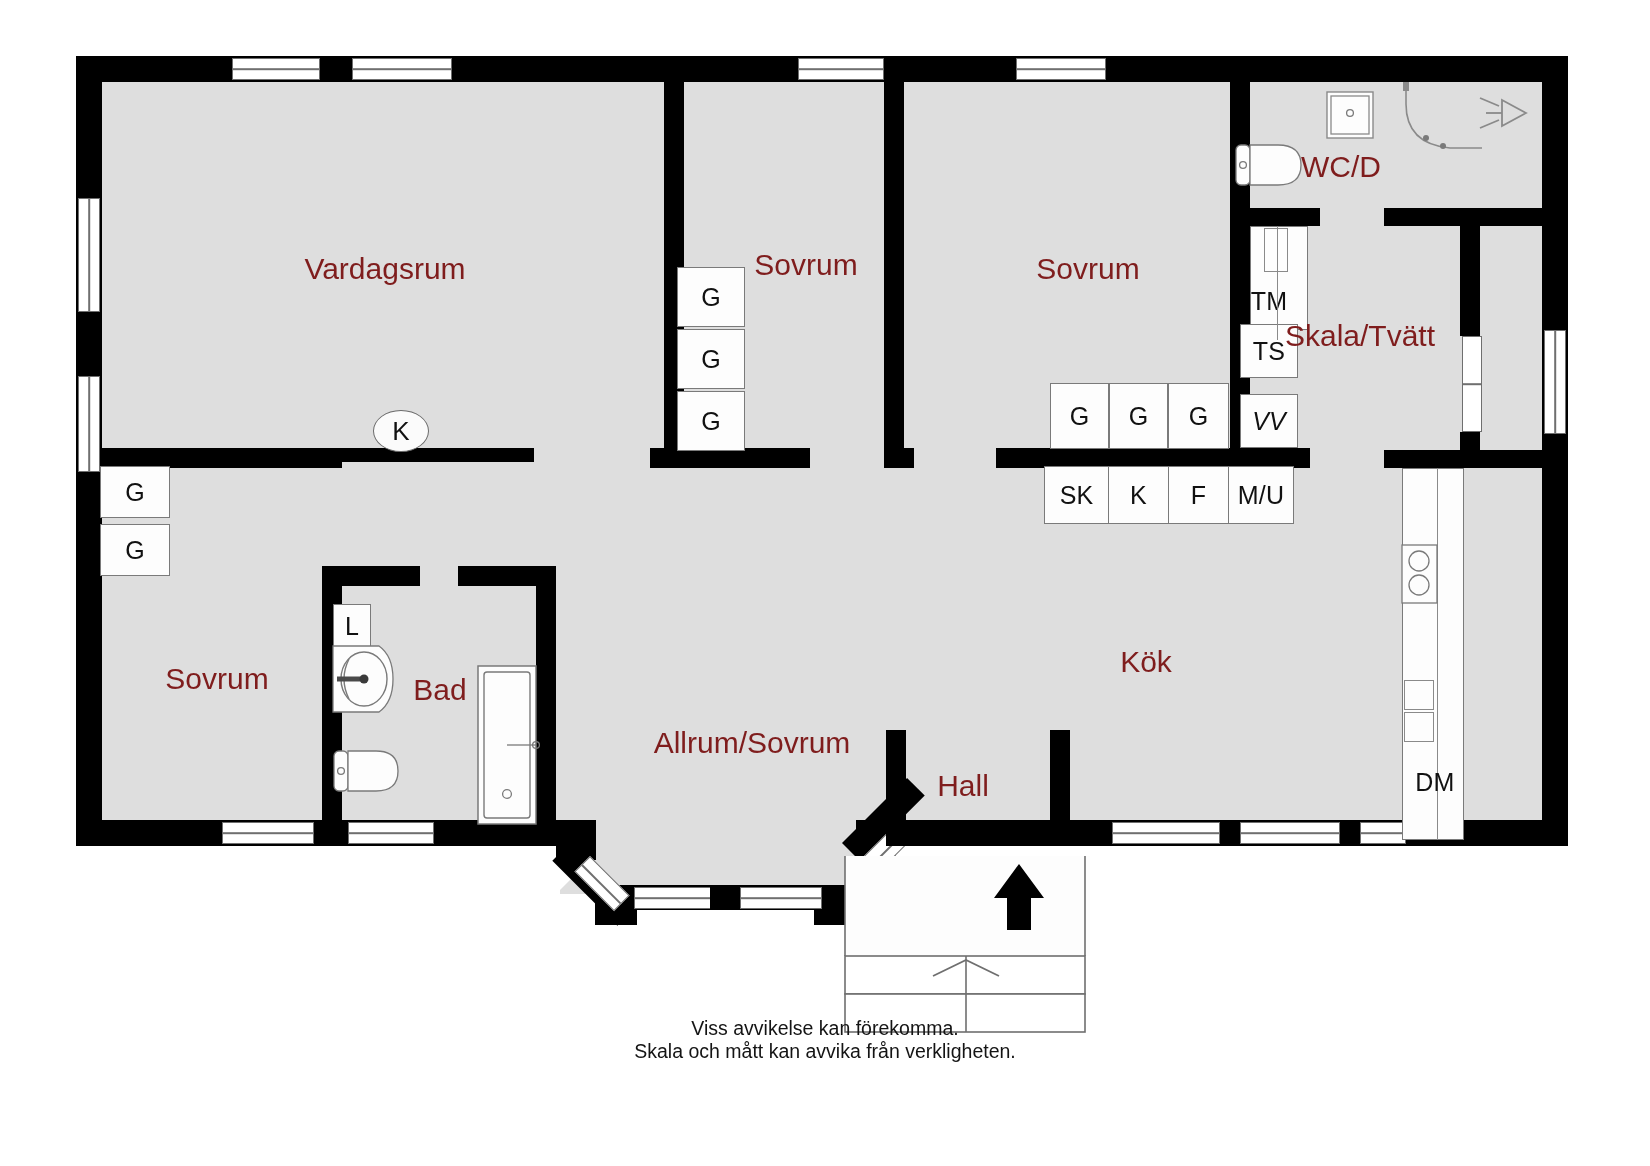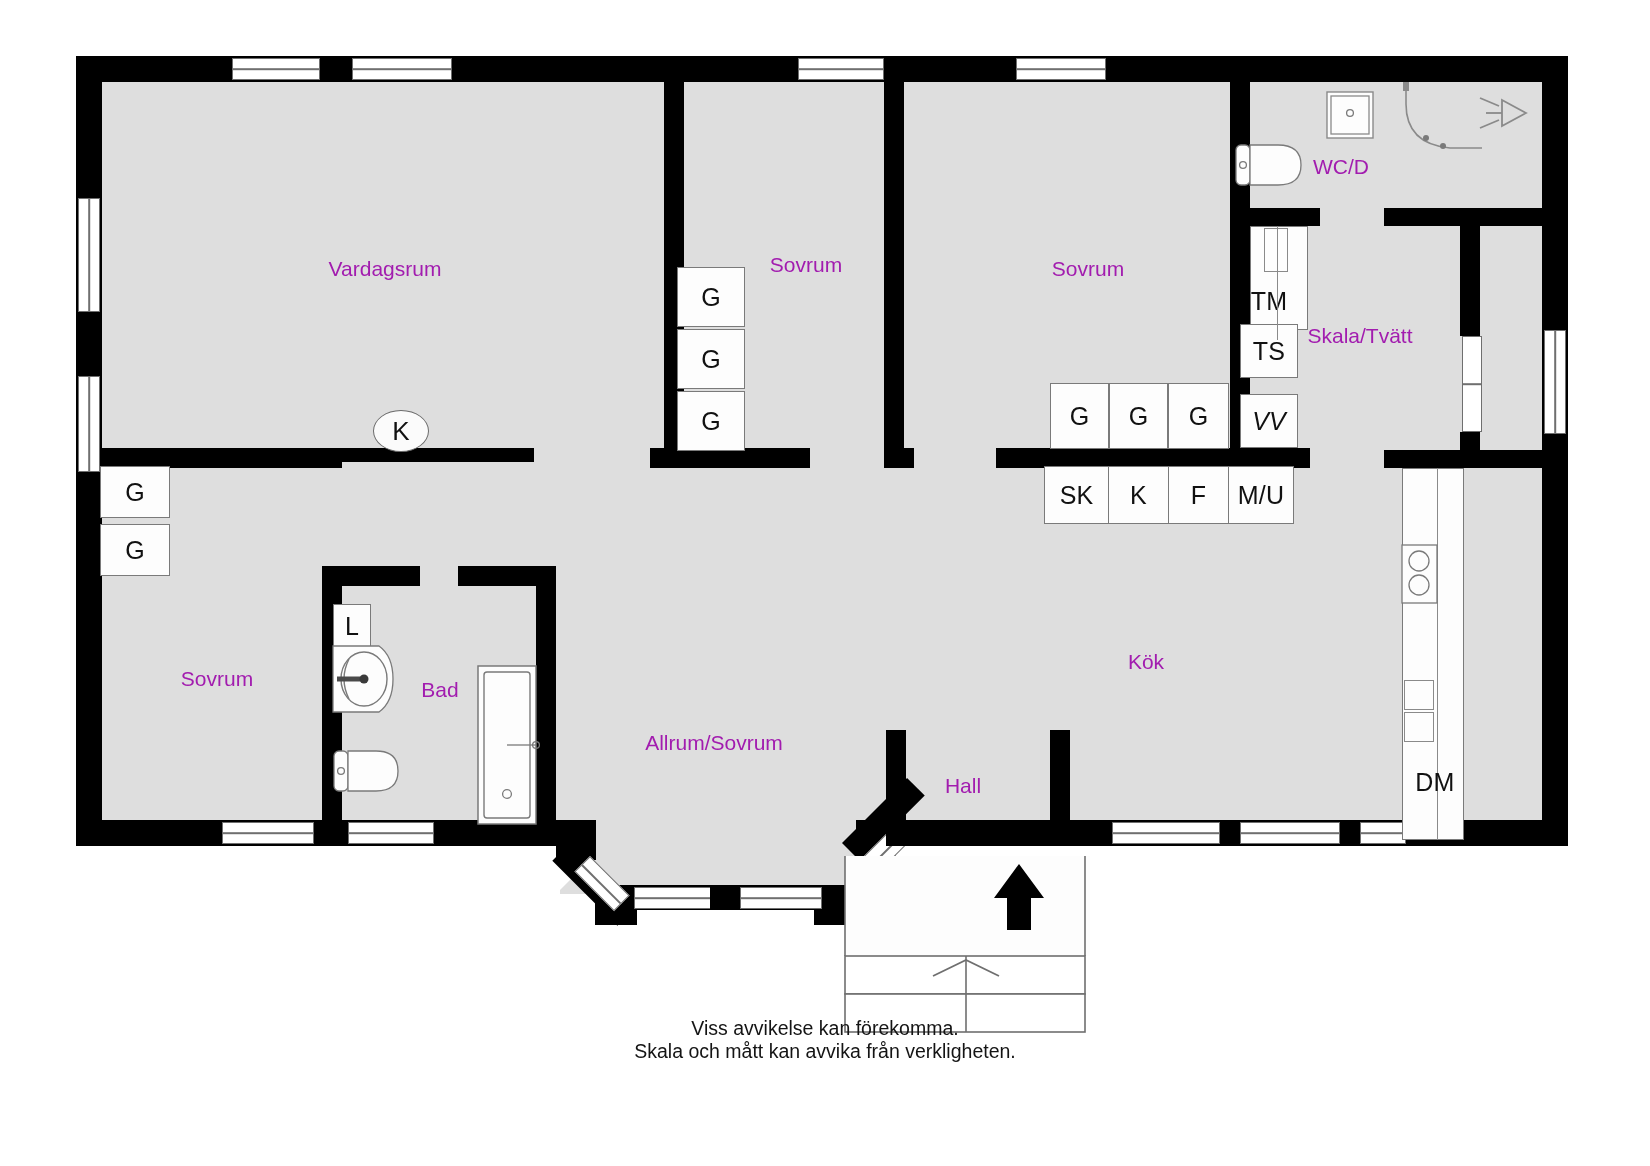--- a/index.html
+++ b/index.html
@@ -13,21 +13,21 @@
   .win::after{content:"";position:absolute;left:0;right:0;top:50%;height:1.6px;background:#6f6f6f;transform:translateY(-50%);}
   .winv{position:absolute;background:#ffffff;border:1.6px solid #6f6f6f;box-sizing:border-box;}
   .winv::after{content:"";position:absolute;top:0;bottom:0;left:50%;width:1.6px;background:#6f6f6f;transform:translateX(-50%);}
 
   .box{position:absolute;background:#fdfdfd;border:1.4px solid #7a7a7a;box-sizing:border-box;
        display:flex;align-items:center;justify-content:center;
        font-size:25px;color:#111;letter-spacing:.2px;}
   .plain{position:absolute;background:#fdfdfd;border:1.4px solid #7a7a7a;box-sizing:border-box;}
   .thin{position:absolute;border:1.3px solid #8a8a8a;box-sizing:border-box;background:#fdfdfd;}
 
-  .rlabel{position:absolute;font-size:21px;color:#a21caf;white-space:nowrap;
+  .rlabel{position:absolute;font-size:30px;color:#7f1d1d;white-space:nowrap;
           transform:translate(-50%,-50%);}
 
   .footer{position:absolute;left:0;width:1650px;text-align:center;font-size:19.5px;color:#141414;}
 
   
   .diag{position:absolute;background:#000;transform-origin:0 0;}
   .diagwin{position:absolute;background:#fff;border:1.5px solid #6f6f6f;box-sizing:border-box;transform-origin:0 0;}
   .diagwin::after{content:"";position:absolute;left:0;right:0;top:50%;height:1.5px;background:#6f6f6f;}
 
   svg{display:block;overflow:visible;}
@@ -208,21 +208,21 @@
     <line x1="8" y1="10" x2="27" y2="18" stroke="#8a8a8a" stroke-width="1.8"></line>
     <line x1="8" y1="40" x2="27" y2="32" stroke="#8a8a8a" stroke-width="1.8"></line>
   </svg>
 
   <div class="win" style="left:1462px;top:336px;width:20px;height:96px;"></div>
 
   <div class="rlabel" style="left:385px;top:269px;">Vardagsrum</div>
   <div class="rlabel" style="left:806px;top:265px;">Sovrum</div>
   <div class="rlabel" style="left:1088px;top:269px;">Sovrum</div>
   <div class="rlabel" style="left:217px;top:679px;">Sovrum</div>
-  <div class="rlabel" style="left:714px;top:743px;">Allrum/Sovrum</div>
+  <div class="rlabel" style="left:752px;top:743px;">Allrum/Sovrum</div>
   <div class="rlabel" style="left:440px;top:690px;">Bad</div>
   <div class="rlabel" style="left:1360px;top:336px;">Skala/Tvätt</div>
   <div class="rlabel" style="left:1341px;top:167px;">WC/D</div>
   <div class="rlabel" style="left:1146px;top:662px;">Kök</div>
   <div class="rlabel" style="left:963px;top:786px;">Hall</div>
 
   <div class="footer" style="top:1017px;">Viss avvikelse kan förekomma.</div>
   <div class="footer" style="top:1040px;">Skala och mått kan avvika från verkligheten.</div>
 
 </div>

